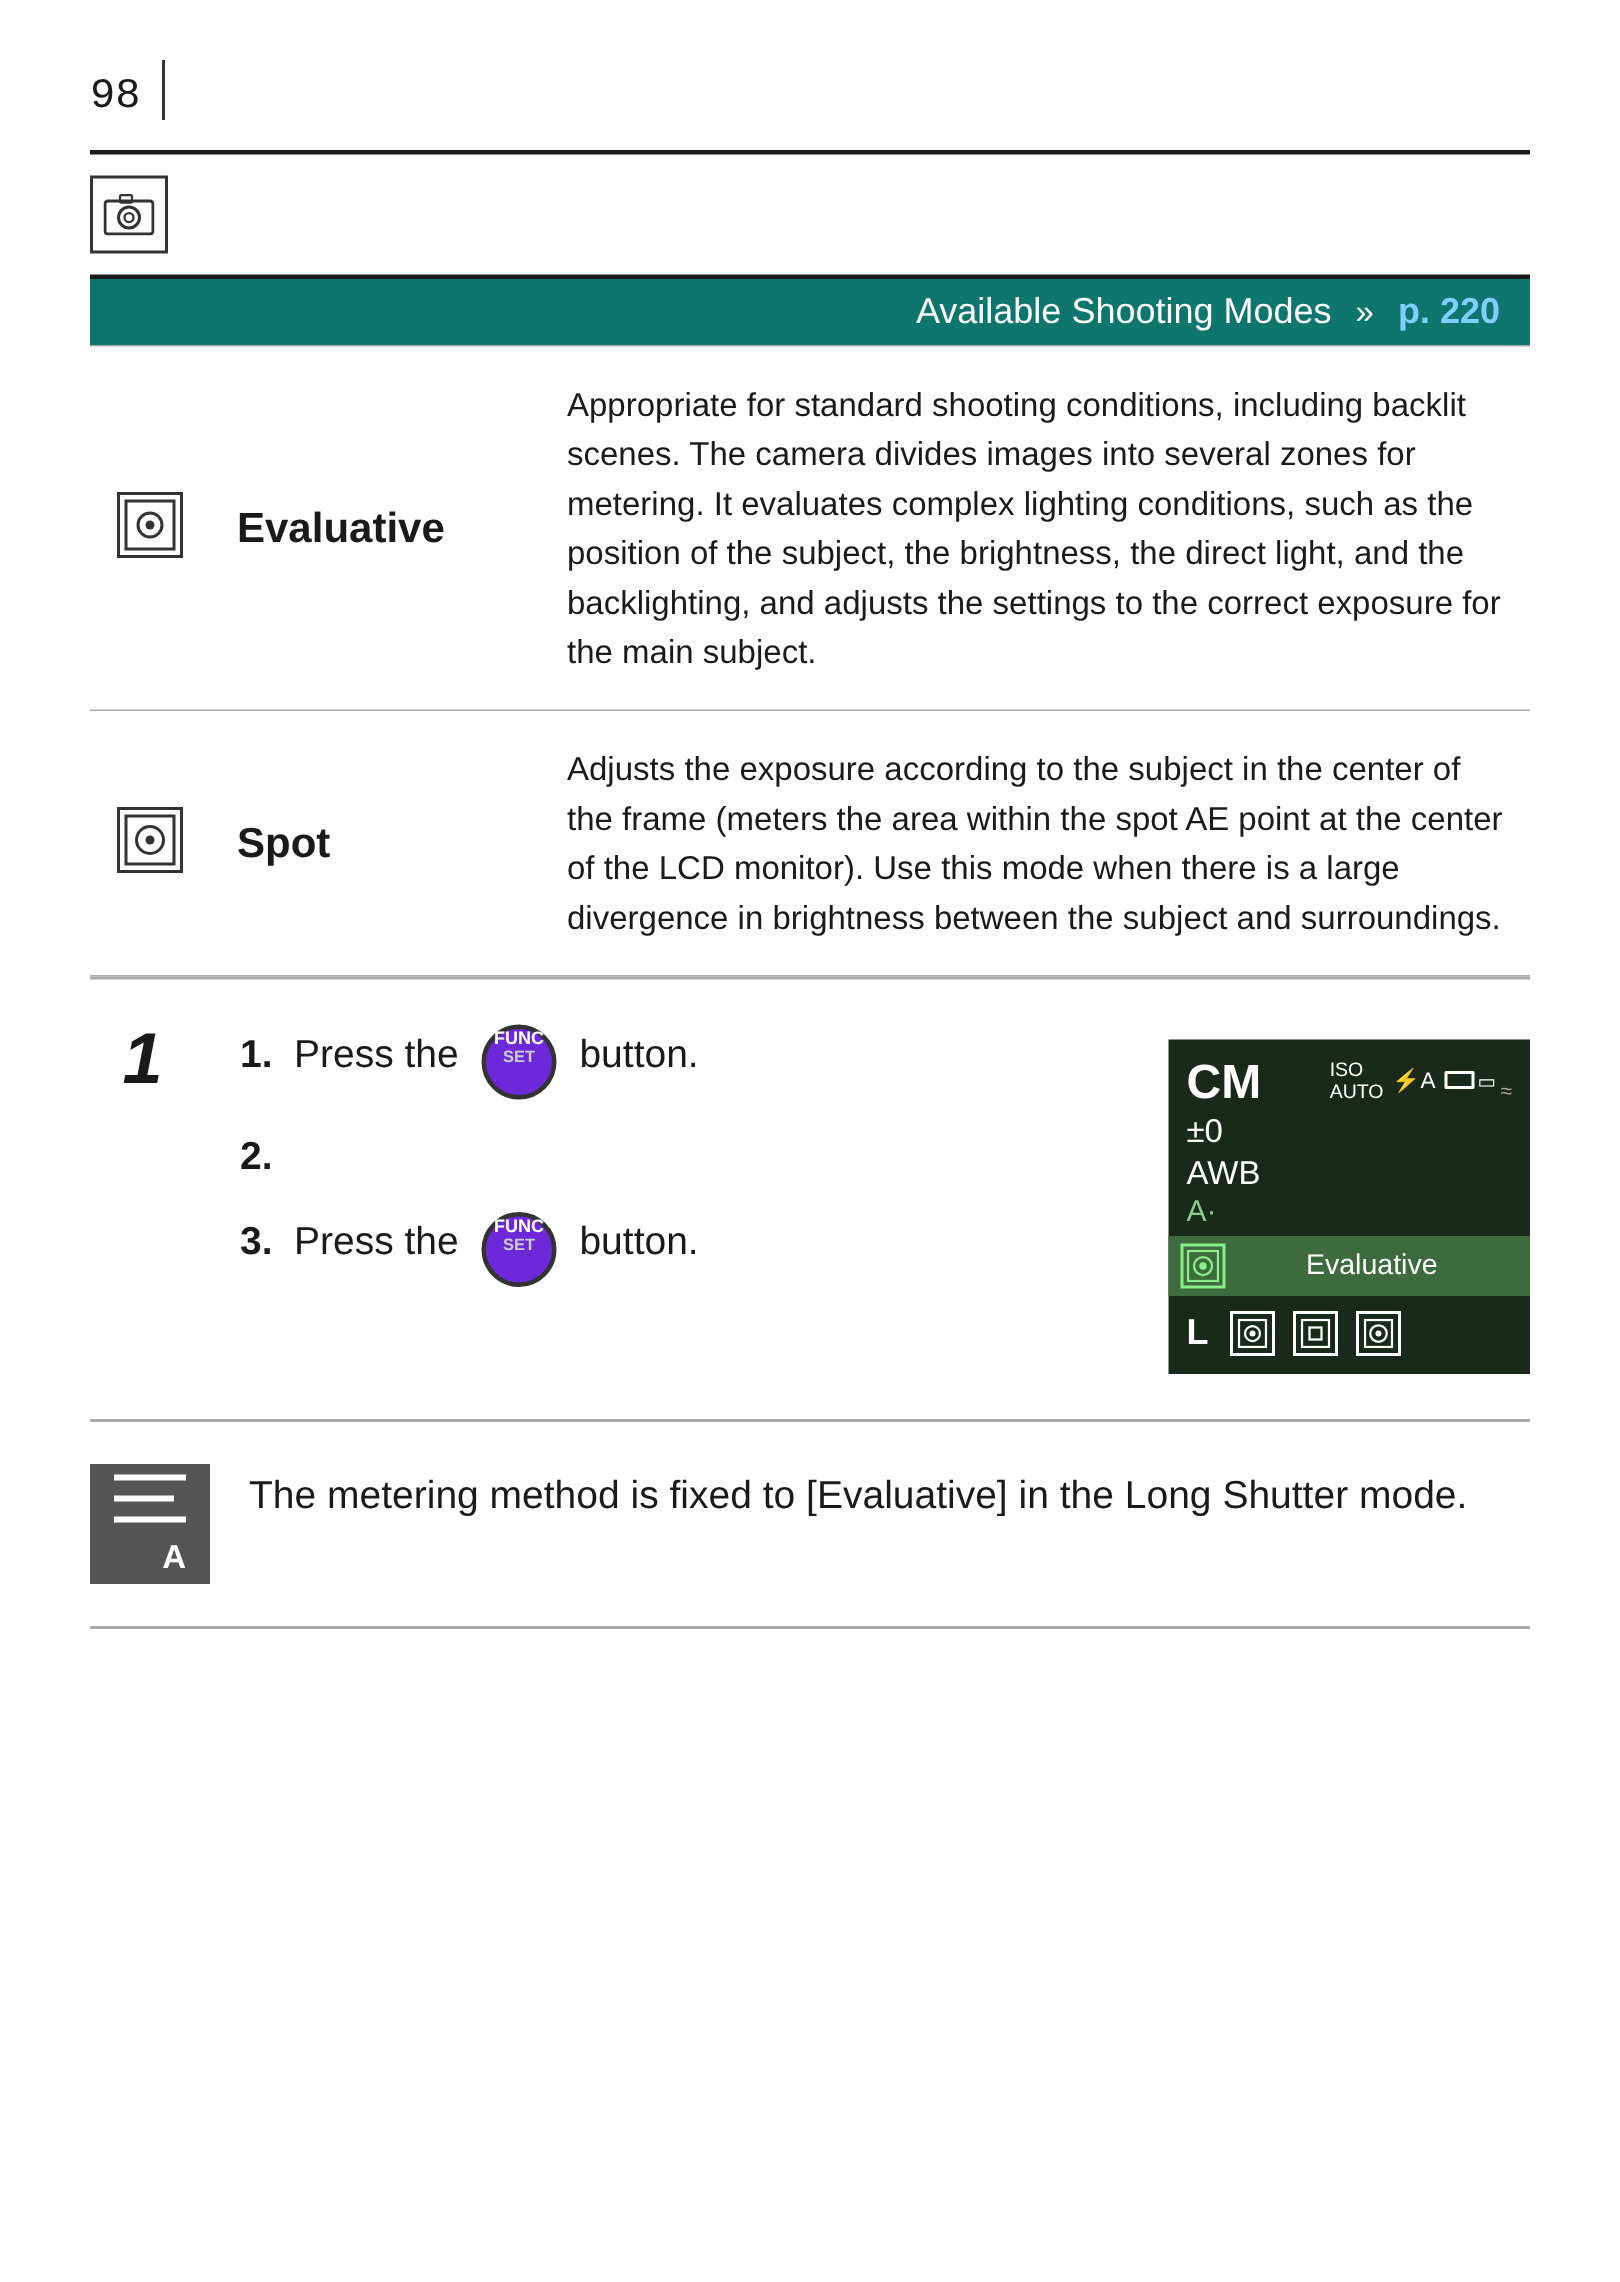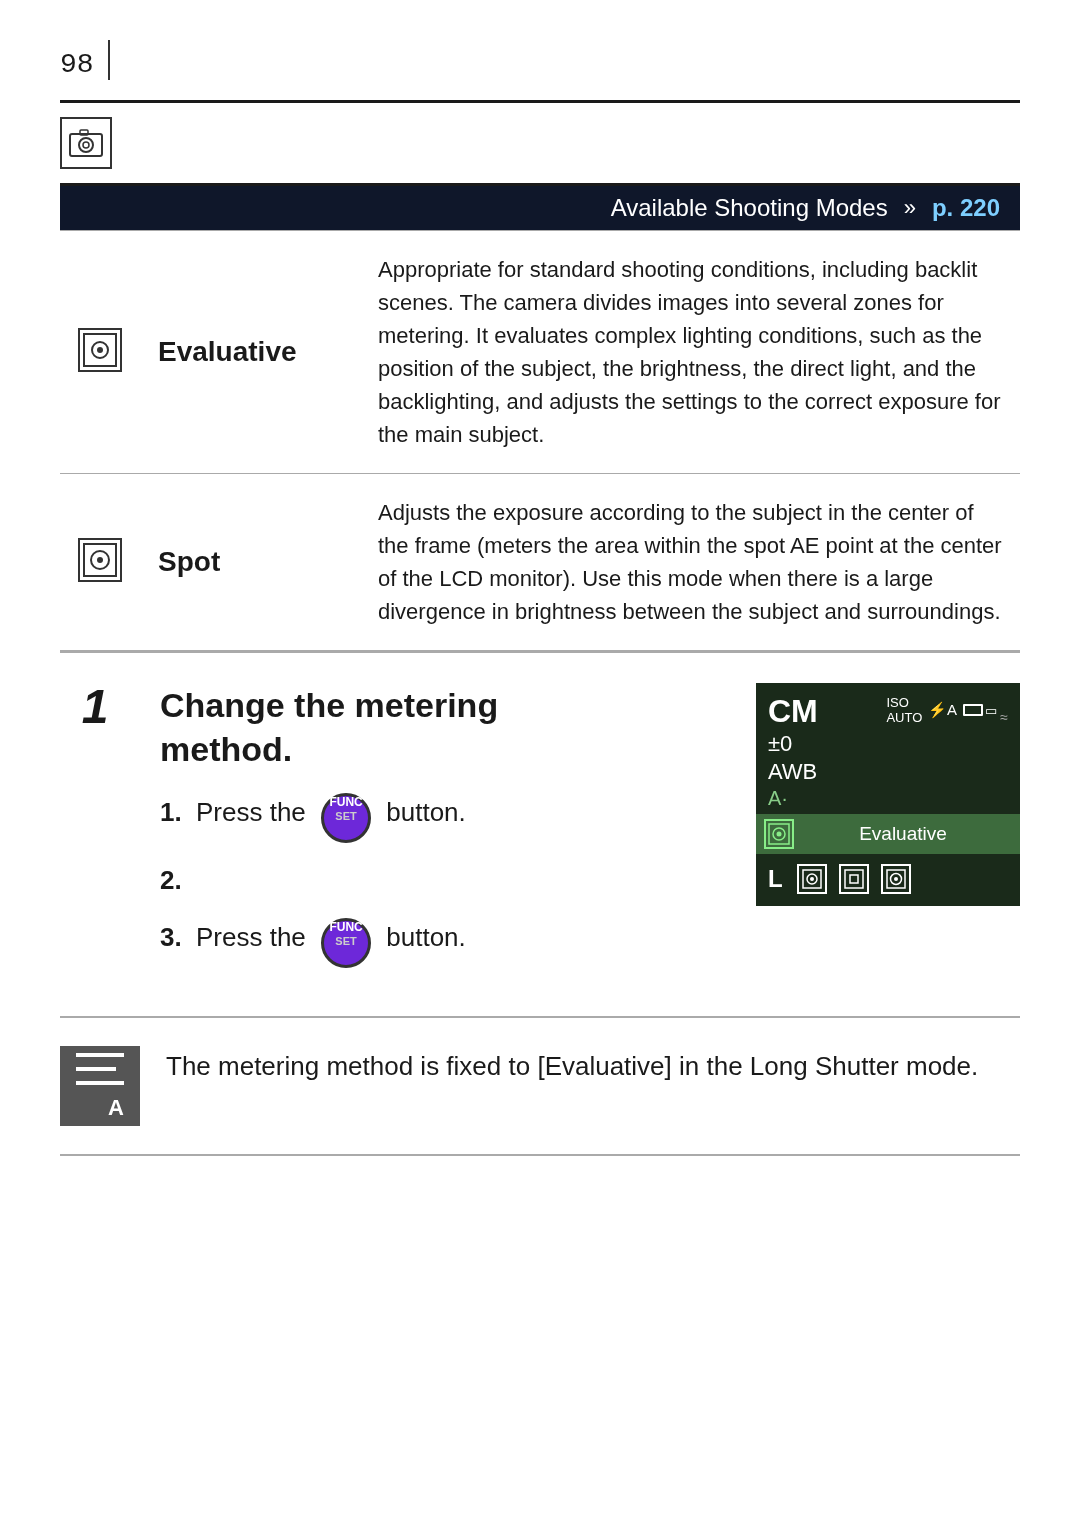--- a/index.html
+++ b/index.html
@@ -54,21 +54,21 @@
       display: flex;
       align-items: center;
       justify-content: center;
       font-size: 28px;
     }
 
     .available-modes-bar {
       display: flex;
       align-items: center;
       justify-content: flex-end;
-      background: #0f172a;
+      background: #0f766e;
       color: white;
       padding: 8px 20px;
       font-size: 24px;
       margin-bottom: 0;
       gap: 16px;
     }
 
     .available-modes-bar .page-ref {
       color: #7ecfff;
       font-weight: bold;
@@ -202,27 +202,28 @@
 
     .func-button-inner {
       display: inline-flex;
       flex-direction: column;
       align-items: center;
       justify-content: center;
     }
 
     
     .camera-screen {
-      width: 264px;
+      width: 241px;
       background: #1a2a1a;
       color: white;
       font-size: 22px;
       padding: 12px;
       flex-shrink: 0;
       align-self: flex-start;
+      margin-top: 10px;
     }
 
     .camera-screen-inner {
       position: relative;
     }
 
     
     .note-section {
       display: flex;
       align-items: flex-start;
@@ -333,24 +334,20 @@
   </tbody>
 </table>
 
 <div class="step-section">
 
   <div class="step-number-col">
     <span class="step-num">1</span>
   </div>
 
   <div class="step-content">
-    <div class="step-heading">
-      <span>Change the metering</span><br>
-      <span>method.</span>
-    </div>
 
     <div class="step-item">
       <span class="step-item-number">1.</span>
       <span>Press the&nbsp;</span>
       <span class="func-button">
         <span class="func-button-inner">
           <span style="font-size:12px; font-weight:bold; color:white; line-height:1.1;">FUNC</span>
           <span style="font-size:11px; color:#ccc; line-height:1.1;">SET</span>
         </span>
       </span>

